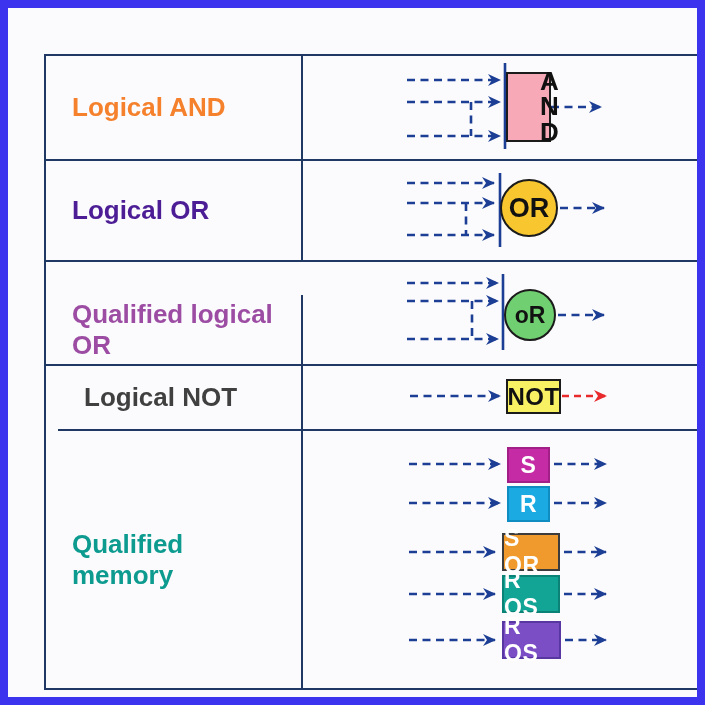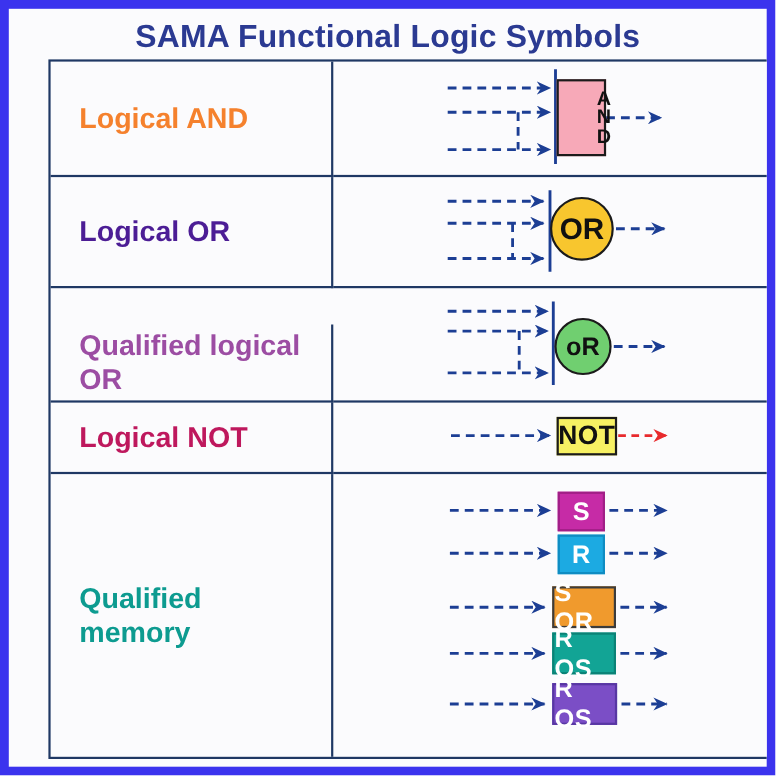--- a/index.html
+++ b/index.html
@@ -70,21 +70,21 @@
   .symbox{
     position:absolute;
     box-sizing:border-box;
     border:2px solid #1b1b1b;
     display:flex;
     align-items:center;
     justify-content:center;
     font-weight:bold;
     z-index:2;
   }
-  .and-box{left:203px;top:16px;width:44px;height:70px;font-size:18px;padding-left:41px;}
+  .and-box{left:203px;top:16px;width:44px;height:70px;font-size:26px;padding-left:41px;}
   .vert-text{width:18px;word-break:break-all;text-align:center;line-height:0.98;}
   .or-circle{left:197px;top:18px;width:58px;height:58px;border-radius:50%;font-size:27px;}
   .qor-circle{left:201px;top:27px;width:52px;height:52px;border-radius:50%;font-size:23px;}
   .not-box{left:203px;top:13px;width:55px;height:35px;font-size:24px;letter-spacing:0.5px;}
   .mem{font-size:23px;letter-spacing:0.5px;}
   .mem-s  {left:204px;top:16px; width:43px;height:36px;}
   .mem-r  {left:204px;top:55px; width:43px;height:36px;}
   .mem-sor{left:199px;top:102px;width:58px;height:38px;}
   .mem-ros{left:199px;top:144px;width:58px;height:38px;}
   .mem-ros2{left:199px;top:190px;width:59px;height:38px;}
@@ -98,21 +98,20 @@
       <path d="M0,0 L13,6 L0,12 L4,6 Z"></path>
     </marker>
     <marker id="ahred" viewBox="0 0 14 12" refX="12" refY="6" markerWidth="14" markerHeight="12" markerUnits="userSpaceOnUse" orient="auto">
       <path d="M0,0 L13,6 L0,12 L4,6 Z"></path>
     </marker>
   </defs>
 </svg>
 
 <div class="frame">
 
-  <div class="title" style="color: rgb(43, 58, 146);">SAMA Functional Logic Symbols</div>
 
   <div class="table">
 
     <div class="row">
       <div class="cell label" style="color: rgb(245, 129, 45);">Logical AND</div>
       <div class="cell sym">
         <svg width="390" height="105" viewBox="0 0 390 105">
           <line class="dash" x1="104" y1="24" x2="197" y2="24" marker-end="url(#ah)"></line>
           <line class="dash" x1="104" y1="46" x2="197" y2="46" marker-end="url(#ah)"></line>
           <line class="dash" x1="104" y1="80" x2="197" y2="80" marker-end="url(#ah)"></line>
@@ -154,21 +153,21 @@
           <line class="solid" x1="200" y1="12" x2="200" y2="88"></line>
           <line class="dash" x1="255" y1="53" x2="301" y2="53" marker-end="url(#ah)"></line>
         </svg>
         <div class="symbox qor-circle" style="background-color: rgb(112, 207, 112); border-color: rgb(27, 27, 27); color: rgb(17, 17, 17);">
           <span>oR</span>
         </div>
       </div>
     </div>
 
     <div class="row">
-      <div class="cell label" style="color: #be185d;">Logical NOT</div>
+      <div class="cell label" style="color: #404040; margin-left: 12px;">Logical NOT</div>
       <div class="cell sym">
         <svg width="390" height="65" viewBox="0 0 390 65">
           <line class="dash" x1="107" y1="30" x2="197" y2="30" marker-end="url(#ah)"></line>
           <line class="dashred" x1="259" y1="30" x2="303" y2="30" marker-end="url(#ahred)"></line>
         </svg>
         <div class="symbox not-box" style="background-color: rgb(247, 241, 99); border-color: rgb(27, 27, 27); color: rgb(17, 17, 17);">
           <span>NOT</span>
         </div>
       </div>
     </div>

